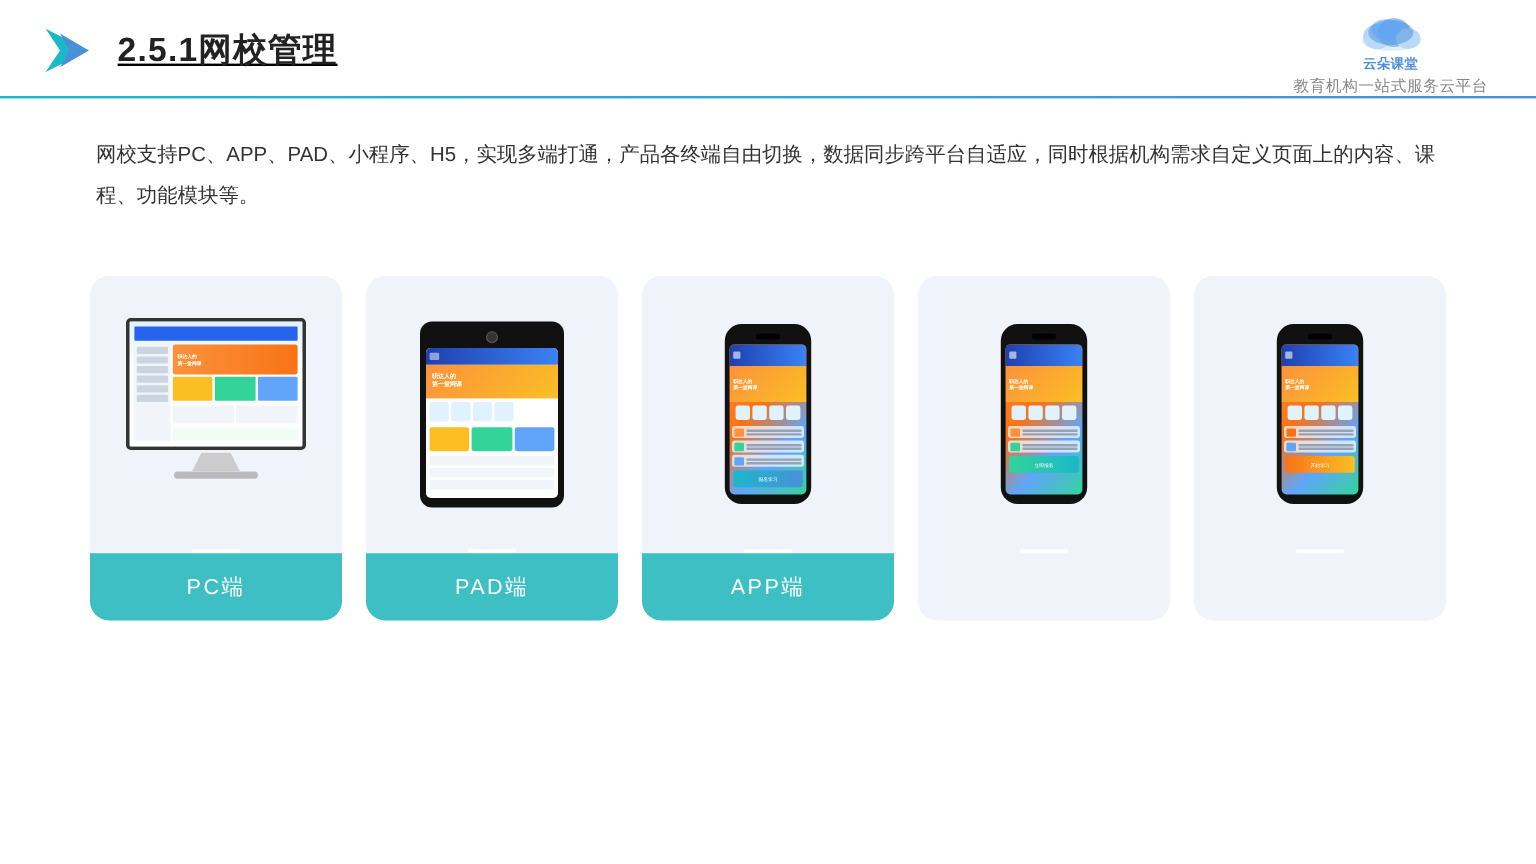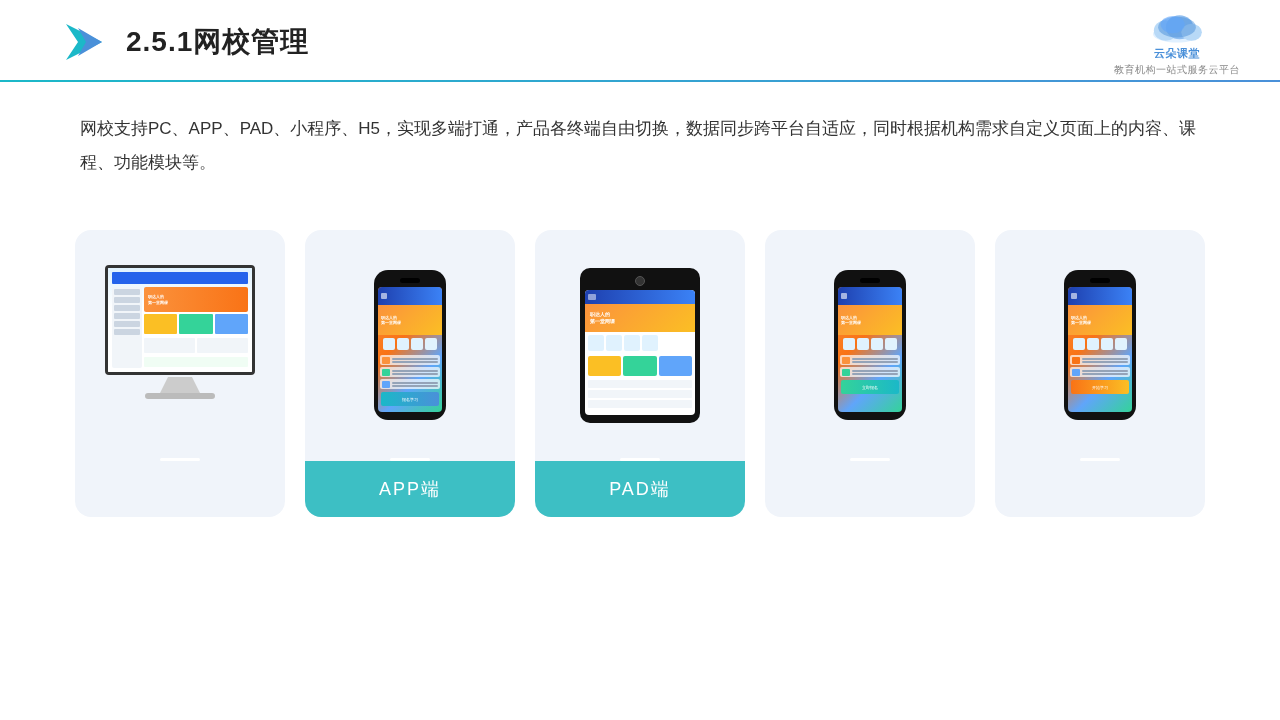--- a/index.html
+++ b/index.html
@@ -9,22 +9,23 @@
       background: #fff;
       font-family: 'Microsoft YaHei', 'PingFang SC', sans-serif;
       overflow: hidden;
       position: relative;
     }
 
     
     .header {
       display: flex;
       align-items: center;
-      padding: 18px 40px 0 60px;
+      padding: 18px 40px 0 32px;
       position: relative;
+      text-decoration: underline;
     }
     .logo-arrow {
       width: 48px;
       height: 48px;
       margin-right: 18px;
       flex-shrink: 0;
     }
     .page-title {
       font-size: 28px;
       font-weight: bold;
@@ -43,21 +44,21 @@
       width: 60px;
       height: 36px;
     }
     .brand-name {
       font-size: 11px;
       color: #4a90d9;
       font-weight: bold;
       letter-spacing: 0.5px;
     }
     .brand-sub {
-      font-size: 10px;
+      font-size: 13px;
       color: #888;
       margin-top: 2px;
       letter-spacing: 0.5px;
     }
     .header-line {
       height: 2px;
       background: linear-gradient(to right, #1bb8c8, #4a90d9);
       margin: 14px 0 0 0;
     }
 
@@ -459,20 +460,55 @@
                 <div style="height:10px;background:#f0fdf4;border-radius:1px;margin-top:2px;"></div>
               </div>
             </div>
           </div>
         </div>
         <div class="monitor-stand"></div>
         <div class="monitor-base"></div>
       </div>
     </div>
     <div class="card-divider"></div>
+    <div class="card-label">PC端</div>
+  </div>
+
+  <div class="card">
+    <div class="card-image-area">
+      <div class="device-tablet">
+        <div class="home-btn"></div>
+        <div class="screen">
+          <div class="tablet-screen-header">
+            <div style="width:8px;height:6px;background:rgba(255,255,255,0.5);border-radius:1px;"></div>
+          </div>
+          <div class="tablet-screen-banner">
+            <div class="tablet-screen-banner-text">职达人的<br>第一堂网课</div>
+          </div>
+          <div class="tablet-screen-icons">
+            <div class="tablet-icon-item"></div>
+            <div class="tablet-icon-item"></div>
+            <div class="tablet-icon-item"></div>
+            <div class="tablet-icon-item"></div>
+          </div>
+          <div class="tablet-screen-cards">
+            <div class="tablet-card" style="background:#fbbf24;"></div>
+            <div class="tablet-card" style="background:#34d399;"></div>
+            <div class="tablet-card" style="background:#60a5fa;"></div>
+          </div>
+          <div class="tablet-screen-list">
+            <div class="tablet-list-row"></div>
+            <div class="tablet-list-row"></div>
+            <div class="tablet-list-row"></div>
+          </div>
+        </div>
+      </div>
+    </div>
+    <div class="card-divider"></div>
+    <div class="card-label">PAD端</div>
   </div>
 
   <div class="card">
     <div class="card-image-area">
       <div class="device-phone">
         <div class="notch"></div>
         <div class="screen">
           <div class="phone-screen-header">
             <div class="phone-screen-header-dot"></div>
           </div>
@@ -513,50 +549,58 @@
           </div>
         </div>
       </div>
     </div>
     <div class="card-divider"></div>
     <div class="card-label">APP端</div>
   </div>
 
   <div class="card">
     <div class="card-image-area">
-      <div class="device-tablet">
-        <div class="home-btn"></div>
+      <div class="device-phone" style="width:72px;height:150px;border-radius:14px;">
+        <div class="notch"></div>
         <div class="screen">
-          <div class="tablet-screen-header">
-            <div style="width:8px;height:6px;background:rgba(255,255,255,0.5);border-radius:1px;"></div>
-          </div>
-          <div class="tablet-screen-banner">
-            <div class="tablet-screen-banner-text">职达人的<br>第一堂网课</div>
-          </div>
-          <div class="tablet-screen-icons">
-            <div class="tablet-icon-item"></div>
-            <div class="tablet-icon-item"></div>
-            <div class="tablet-icon-item"></div>
-            <div class="tablet-icon-item"></div>
-          </div>
-          <div class="tablet-screen-cards">
-            <div class="tablet-card" style="background:#fbbf24;"></div>
-            <div class="tablet-card" style="background:#34d399;"></div>
-            <div class="tablet-card" style="background:#60a5fa;"></div>
-          </div>
-          <div class="tablet-screen-list">
-            <div class="tablet-list-row"></div>
-            <div class="tablet-list-row"></div>
-            <div class="tablet-list-row"></div>
+          <div class="phone-screen-header">
+            <div class="phone-screen-header-dot"></div>
+          </div>
+          <div class="phone-screen-banner">
+            <div class="phone-screen-banner-text">职达人的<br>第一堂网课</div>
+          </div>
+          <div class="phone-screen-icons">
+            <div class="phone-icon-item"></div>
+            <div class="phone-icon-item"></div>
+            <div class="phone-icon-item"></div>
+            <div class="phone-icon-item"></div>
+          </div>
+          <div class="phone-screen-list">
+            <div class="phone-list-item">
+              <div class="phone-list-thumb"></div>
+              <div class="phone-list-lines">
+                <div class="phone-list-line"></div>
+                <div class="phone-list-line"></div>
+              </div>
+            </div>
+            <div class="phone-list-item">
+              <div class="phone-list-thumb" style="background:#34d399;"></div>
+              <div class="phone-list-lines">
+                <div class="phone-list-line"></div>
+                <div class="phone-list-line"></div>
+              </div>
+            </div>
+            <div style="height:14px;background:linear-gradient(90deg,#34d399,#1bb8c8);border-radius:2px;margin:1px;display:flex;align-items:center;justify-content:center;">
+              <span style="font-size:4px;color:white;">立即报名</span>
+            </div>
           </div>
         </div>
       </div>
     </div>
     <div class="card-divider"></div>
-    <div class="card-label">PAD端</div>
   </div>
 
   <div class="card">
     <div class="card-image-area">
       <div class="device-phone" style="width:72px;height:150px;border-radius:14px;">
         <div class="notch"></div>
         <div class="screen">
           <div class="phone-screen-header">
             <div class="phone-screen-header-dot"></div>
           </div>
@@ -564,78 +608,36 @@
             <div class="phone-screen-banner-text">职达人的<br>第一堂网课</div>
           </div>
           <div class="phone-screen-icons">
             <div class="phone-icon-item"></div>
             <div class="phone-icon-item"></div>
             <div class="phone-icon-item"></div>
             <div class="phone-icon-item"></div>
           </div>
           <div class="phone-screen-list">
             <div class="phone-list-item">
-              <div class="phone-list-thumb"></div>
+              <div class="phone-list-thumb" style="background:#f97316;"></div>
               <div class="phone-list-lines">
                 <div class="phone-list-line"></div>
                 <div class="phone-list-line"></div>
               </div>
             </div>
             <div class="phone-list-item">
-              <div class="phone-list-thumb" style="background:#34d399;"></div>
+              <div class="phone-list-thumb" style="background:#60a5fa;"></div>
               <div class="phone-list-lines">
                 <div class="phone-list-line"></div>
                 <div class="phone-list-line"></div>
               </div>
             </div>
-            <div style="height:14px;background:linear-gradient(90deg,#34d399,#1bb8c8);border-radius:2px;margin:1px;display:flex;align-items:center;justify-content:center;">
-              <span style="font-size:4px;color:white;">立即报名</span>
+            <div style="height:14px;background:linear-gradient(90deg,#f97316,#fbbf24);border-radius:2px;margin:1px;display:flex;align-items:center;justify-content:center;">
+              <span style="font-size:4px;color:white;">开始学习</span>
             </div>
           </div>
         </div>
       </div>
     </div>
     <div class="card-divider"></div>
   </div>
 
-  <div class="card">
-    <div class="card-image-area">
-      <div class="device-phone" style="width:72px;height:150px;border-radius:14px;">
-        <div class="notch"></div>
-        <div class="screen">
-          <div class="phone-screen-header">
-            <div class="phone-screen-header-dot"></div>
-          </div>
-          <div class="phone-screen-banner">
-            <div class="phone-screen-banner-text">职达人的<br>第一堂网课</div>
-          </div>
-          <div class="phone-screen-icons">
-            <div class="phone-icon-item"></div>
-            <div class="phone-icon-item"></div>
-            <div class="phone-icon-item"></div>
-            <div class="phone-icon-item"></div>
-          </div>
-          <div class="phone-screen-list">
-            <div class="phone-list-item">
-              <div class="phone-list-thumb" style="background:#f97316;"></div>
-              <div class="phone-list-lines">
-                <div class="phone-list-line"></div>
-                <div class="phone-list-line"></div>
-              </div>
-            </div>
-            <div class="phone-list-item">
-              <div class="phone-list-thumb" style="background:#60a5fa;"></div>
-              <div class="phone-list-lines">
-                <div class="phone-list-line"></div>
-                <div class="phone-list-line"></div>
-              </div>
-            </div>
-            <div style="height:14px;background:linear-gradient(90deg,#f97316,#fbbf24);border-radius:2px;margin:1px;display:flex;align-items:center;justify-content:center;">
-              <span style="font-size:4px;color:white;">开始学习</span>
-            </div>
-          </div>
-        </div>
-      </div>
-    </div>
-    <div class="card-divider"></div>
-  </div>
-
 </div>
 
 </body></html>

